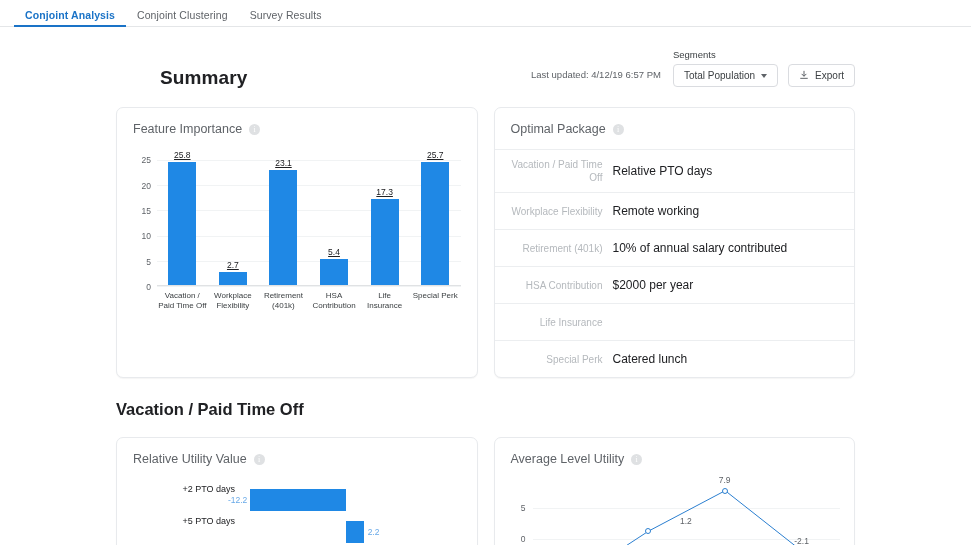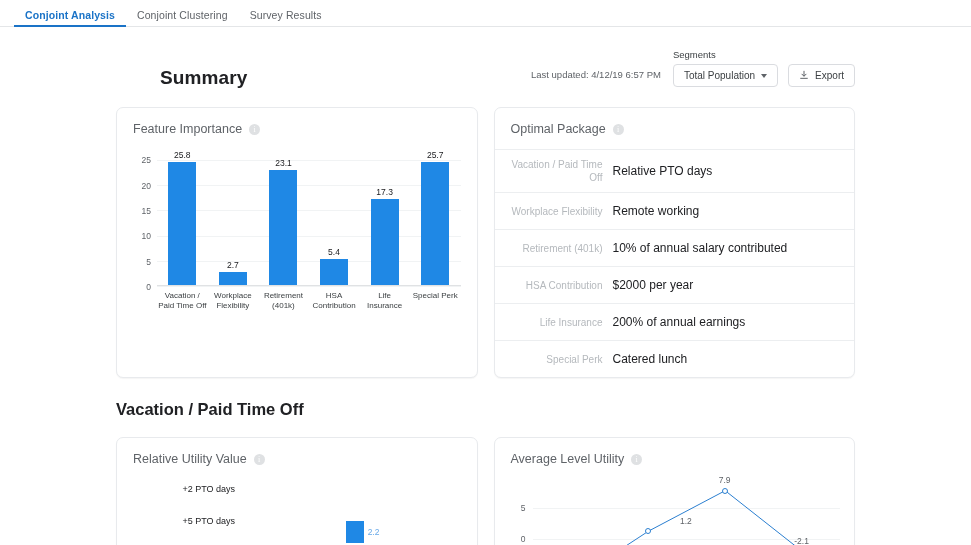--- a/index.html
+++ b/index.html
@@ -77,21 +77,21 @@
 
   
   .vbar-body { padding: 14px 16px 10px 10px; height: 196px; position:relative; }
   .vb-plot { position:relative; height:136px; margin-left:30px; }
   .vb-grid { position:absolute; inset:0; }
   .vb-gline { position:absolute; left:0; right:0; height:1px; background:#f1f3f4; }
   .vb-ylab {
     position:absolute; right:calc(100% + 6px); font-size:8.5px; color:#5f6368;
     transform:translateY(-50%); white-space:nowrap;
   }
-  .vb-bars { position:absolute; inset:0; display:flex; align-items:flex-end; }
+  .vb-bars { position:absolute; inset:0; display:flex; align-items:flex-end;text-decoration:underline; }
   .vb-col { flex:1 1 0; display:flex; flex-direction:column; align-items:center; justify-content:flex-end; height:100%; position:relative;}
   .vb-bar { width:28px; background:#1f88e5; }
   .vb-val { font-size:8.5px; color:#202124; margin-bottom:2px; }
   .vb-axis { position:absolute; left:30px; right:0; height:1px; background:#e0e2e4; }
   .vb-xlabels { display:flex; margin-left:30px; margin-top:5px; }
   .vb-xl { flex:1 1 0; text-align:center; font-size:8px; color:#3c4043; line-height:1.25; padding:0 1px;}
 
   
   .op-table { margin-top:13px; }
   .op-row { display:flex; border-top:1px solid #eceef0; min-height:37px; align-items:center; }
@@ -240,21 +240,20 @@
           <div class="op-row">
             <div class="op-k">Retirement (401k)</div>
             <div class="op-v">10% of annual salary contributed</div>
           </div>
           <div class="op-row">
             <div class="op-k">HSA Contribution</div>
             <div class="op-v">$2000 per year</div>
           </div>
           <div class="op-row">
             <div class="op-k">Life Insurance</div>
-            <div class="op-v">200% of annual earnings</div>
           </div>
           <div class="op-row">
             <div class="op-k">Special Perk</div>
             <div class="op-v">Catered lunch</div>
           </div>
         </div>
     </div>
   </div>
 
   <div class="sec-title">Vacation / Paid Time Off</div>
@@ -263,20 +262,24 @@
 
     <div class="card">
       <div class="card-title">
         <span>Relative Utility Value</span>
         <span class="info">i</span>
       </div>
       <div class="hbar-body">
         <div class="hb-rows" id="hb-rows">
             <div class="hb-row">
               <div class="hb-lab">+2 PTO days</div>
+              <div class="hb-track">
+                <div class="hb-bar" style="background: rgb(31, 136, 229); left: 4.64286%; width: 43.5714%;"></div>
+                <div class="hb-val" style="color: rgb(104, 169, 232); right: 95.3571%; margin-right: 3px;">-12.2</div>
+              </div>
             </div>
             <div class="hb-row">
               <div class="hb-lab">+5 PTO days</div>
               <div class="hb-track">
                 <div class="hb-bar" style="background: rgb(31, 136, 229); left: 48.2143%; width: 7.85714%;"></div>
                 <div class="hb-val" style="color: rgb(104, 169, 232); left: 56.0714%; margin-left: 4px;">2.2</div>
               </div>
             </div>
           </div>
 

